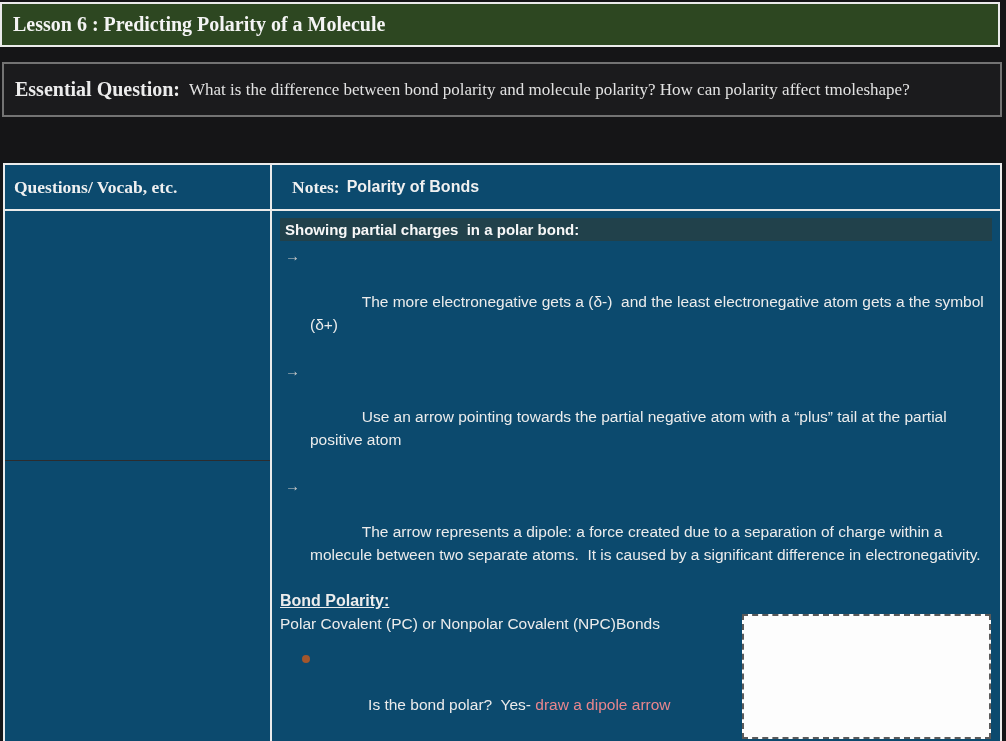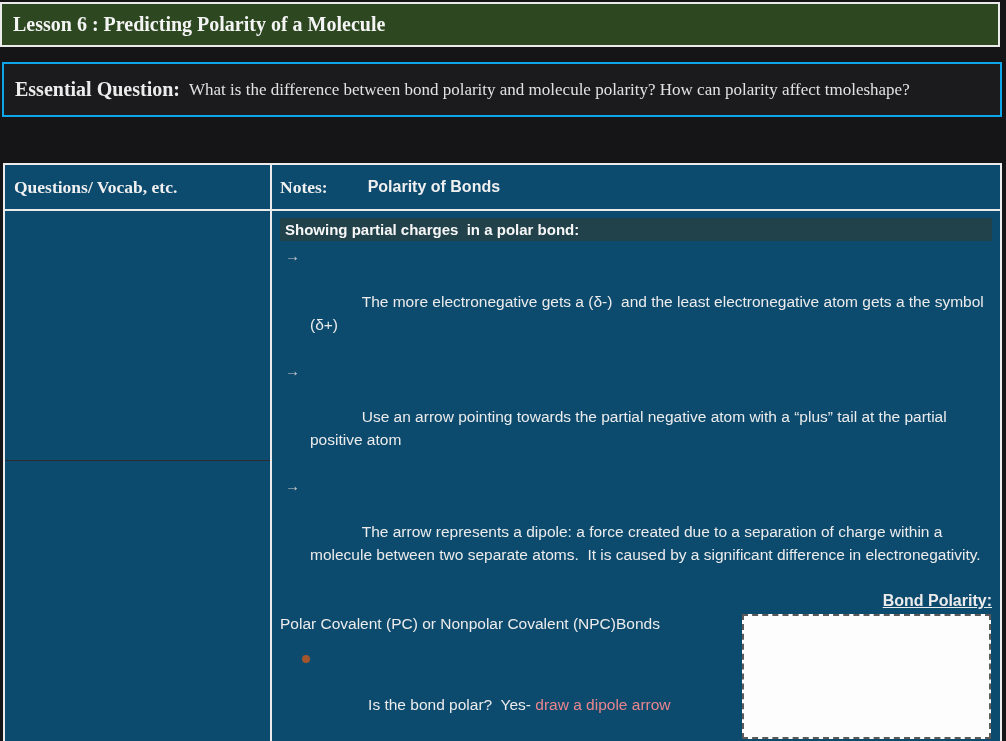--- a/index.html
+++ b/index.html
@@ -5,46 +5,46 @@
   html,body{margin:0;padding:0;background:#151517;}
   .page{position:relative;width:1006px;height:741px;background:#151517;overflow:hidden;
         font-family:"Liberation Sans",sans-serif;color:#ececec;}
   
   .banner{position:absolute;left:0;top:2px;width:1000px;height:45px;box-sizing:border-box;
           background:#2d4721;border:2px solid #ebebeb;display:flex;align-items:center;
           padding-left:11px;}
   .banner-title{font-family:"Liberation Serif",serif;font-weight:bold;font-size:20px;color:#f4f4f4;}
   
   .eq-box{position:absolute;left:2px;top:62px;width:1000px;height:55px;box-sizing:border-box;
-          background:#1b1b1d;border:2px solid #0ea5e9;display:flex;align-items:center;
+          background:#1b1b1d;border:2px solid #737373;display:flex;align-items:center;
           padding-left:11px;}
   .eq-label{font-family:"Liberation Serif",serif;font-weight:bold;font-size:20px;color:#ececec;}
   .eq-text{font-family:"Liberation Serif",serif;font-size:17px;color:#e2e2e2;margin-left:9px;}
   
   .table{position:absolute;left:3px;top:135px;width:999px;height:606px;box-sizing:border-box;
          background:#0c4a6e;border:2px solid #ebebeb;border-bottom:none;margin-top:28px;}
   .t-header{display:flex;height:46px;border-bottom:2px solid #ebebeb;box-sizing:border-box;}
   .t-header .c1{width:267px;box-sizing:border-box;border-right:2px solid #ebebeb;display:flex;
                 align-items:center;padding-left:9px;}
-  .t-header .c2{flex:1;display:flex;align-items:center;padding-left:8px;gap:33px;}
+  .t-header .c2{flex:1;display:flex;align-items:center;padding-left:20px;}
   .h-serif{font-family:"Liberation Serif",serif;font-weight:bold;font-size:17.5px;color:#f0f0f0;}
   .h-topic{font-weight:bold;font-size:16px;color:#f0f0f0;margin-left:7px;}
   .t-body{display:flex;height:548px;border-bottom:2px solid #ebebeb;box-sizing:border-box;}
   .t-body .c1{width:267px;box-sizing:border-box;border-right:2px solid #ebebeb;position:relative;}
   .left-divider{position:absolute;left:0;top:249px;width:100%;height:1px;background:#2c2c2e;}
   .notes{flex:1;position:relative;padding:0 8px;font-size:15.5px;line-height:23px;color:#ececec;}
   .t-footer{display:flex;height:6px;}
   .t-footer .c1{width:267px;box-sizing:border-box;border-right:2px solid #ebebeb;}
   
   .teal-bar{margin-top:7px;background:#21414b;padding:2px 5px;line-height:19px;
             font-weight:bold;font-size:15px;color:#f7f7f7;white-space:pre-wrap;}
   ul.arrows{list-style:none;margin:3px 0 0 0;padding:0;}
   ul.arrows li{position:relative;padding-left:30px;white-space:pre-wrap;}
   .arrow-glyph{position:absolute;left:5px;top:0;color:#c9c9c9;font-size:15px;}
-  .center-head{text-align:right;font-weight:bold;font-size:16px;}
+  .center-head{text-align:left;font-weight:bold;font-size:16px;}
   .center-head .u{text-decoration:underline;}
   .plain-line{white-space:pre-wrap;}
   .dot-li{position:relative;padding-left:45px;white-space:pre-wrap;}
   .dot{position:absolute;left:22px;top:8px;width:8px;height:8px;border-radius:50%;background:#a3562c;}
   .salmon{color:#e9868d;}
   .center-line{text-align:center;}
   .mt12{margin-top:12px;}
   .draw-box{position:absolute;left:470px;top:403px;width:249px;height:125px;box-sizing:border-box;
             background:#fdfdfd;border:2px dashed #5a5a5a;}
 </style>

